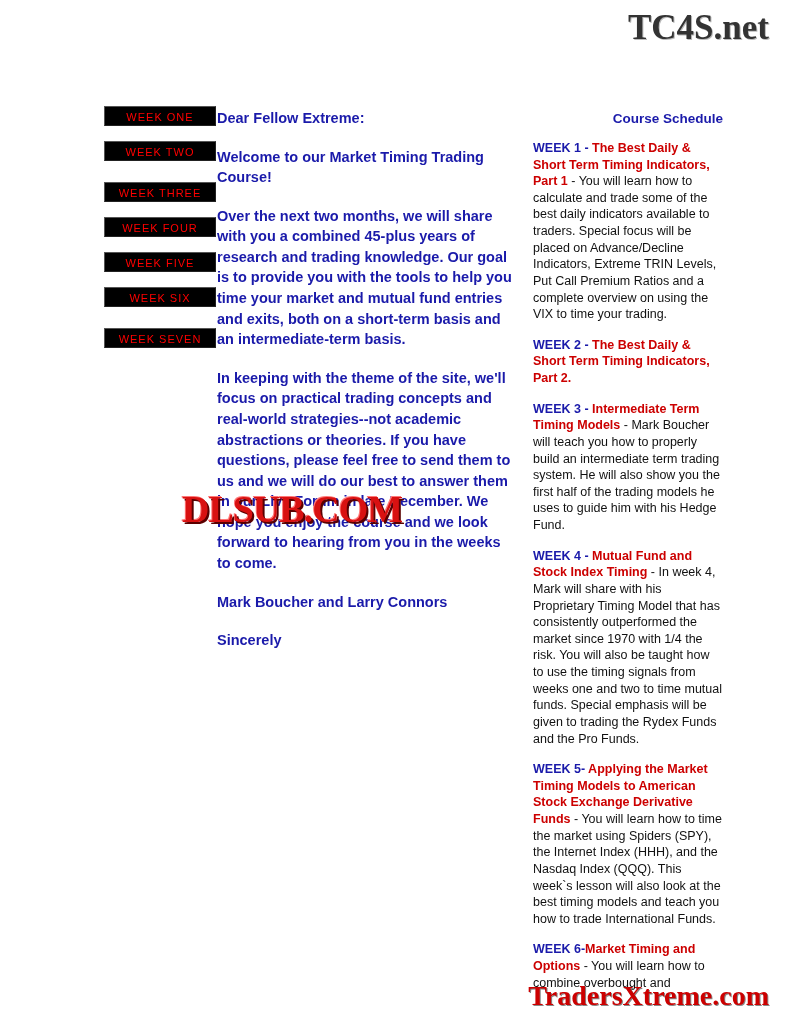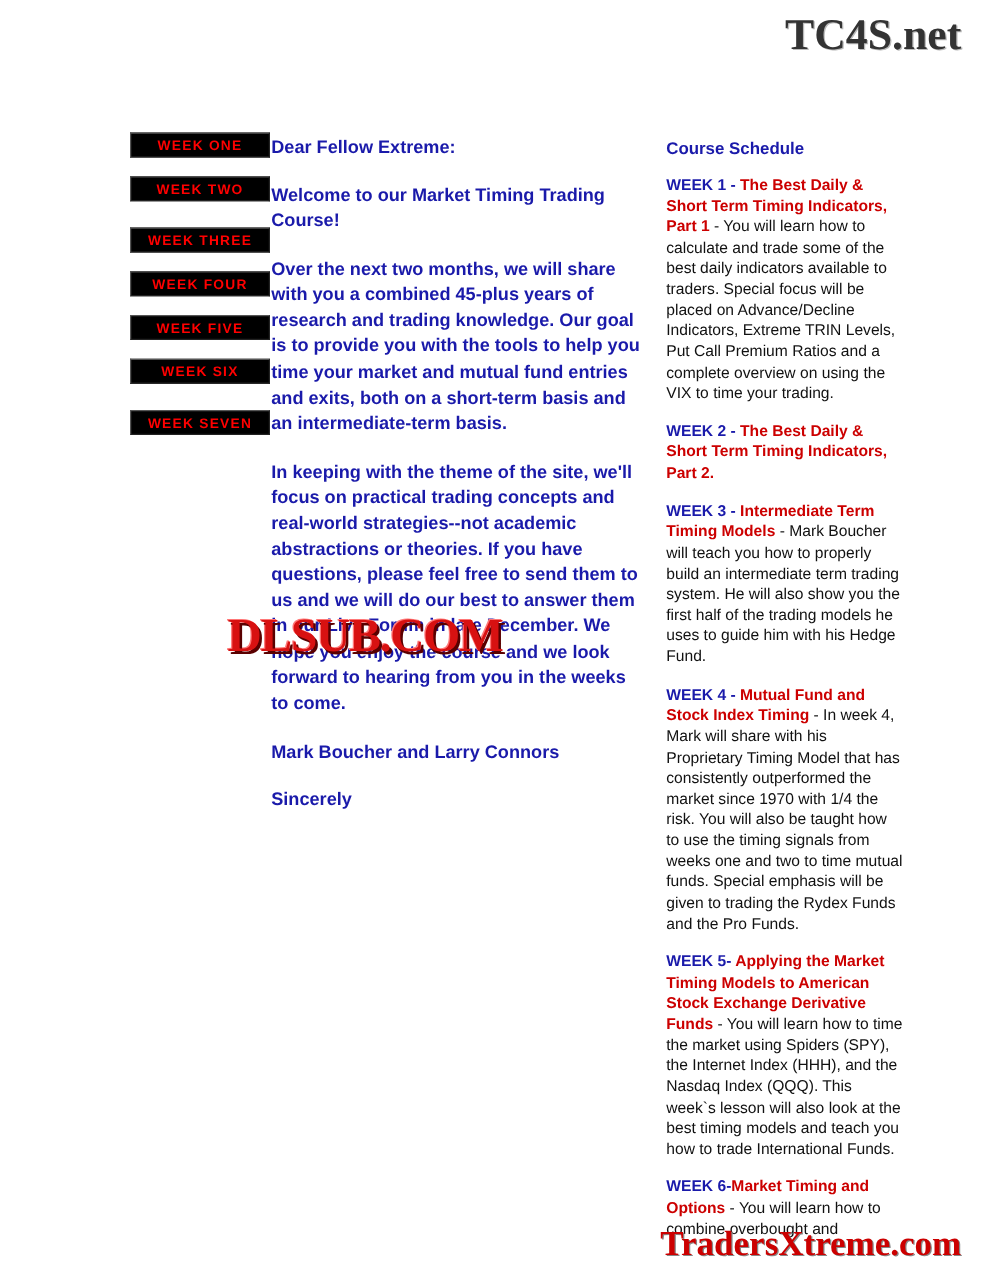--- a/index.html
+++ b/index.html
@@ -43,21 +43,21 @@
     display: block;
     width: 112px;
     height: 20px;
     background: #000000;
     border-top: 1px solid #555555;
     border-left: 1px solid #555555;
     border-right: 1px solid #222222;
     border-bottom: 1px solid #222222;
     color: #ff0000;
     font-size: 11px;
-    font-weight: bold;
+    font-weight: normal;
     font-family: "Liberation Sans", sans-serif;
     text-align: center;
     line-height: 20px;
     letter-spacing: 1px;
     text-decoration: none;
     margin-bottom: 15px;
     box-sizing: border-box;
     cursor: pointer;
   }
   .week-btn.gap-lg { margin-bottom: 21px; }
@@ -82,21 +82,21 @@
     top: 110px;
     width: 190px;
     font-size: 12.5px;
     line-height: 1.33;
     color: #111111;
   }
   .schedule-title {
     color: #1a1aaa;
     font-weight: bold;
     font-size: 13.5px;
-    text-align: left;
+    text-align: right;
     margin-bottom: 12px;
   }
   .sched-item {
     margin-bottom: 14px;
   }
   .sched-week {
     color: #1a1aaa;
     font-weight: bold;
   }
   .sched-head {

